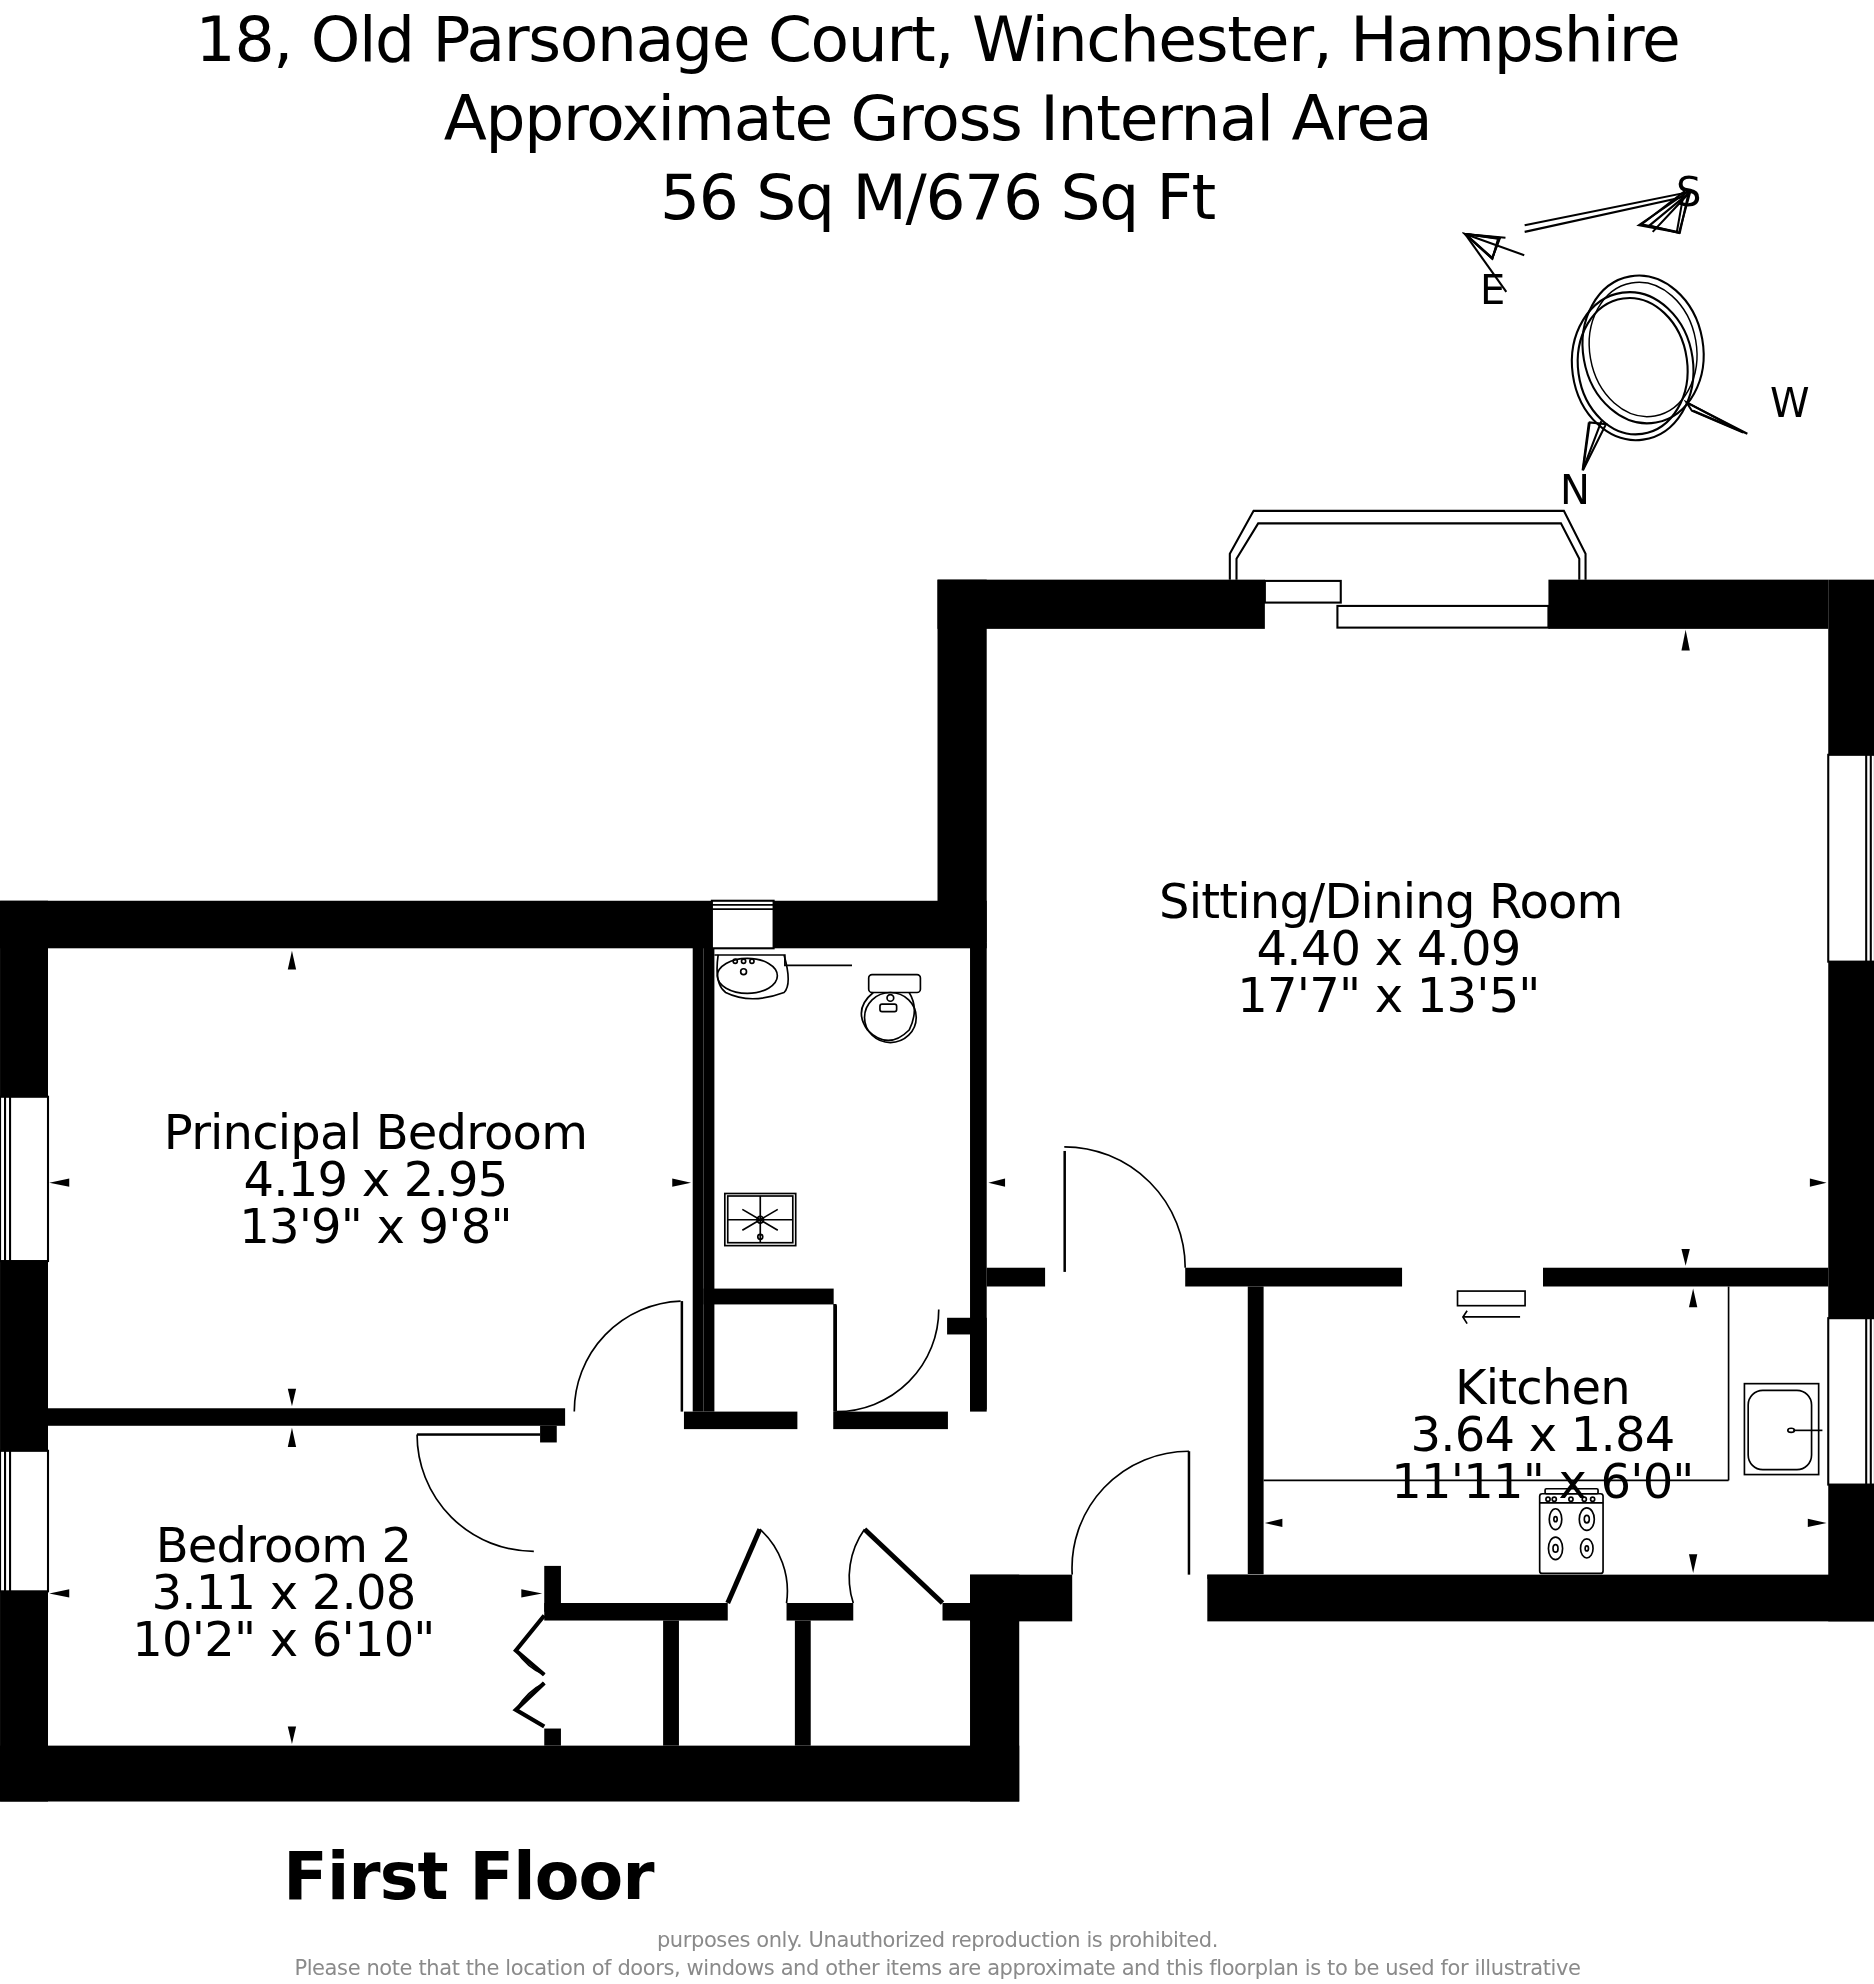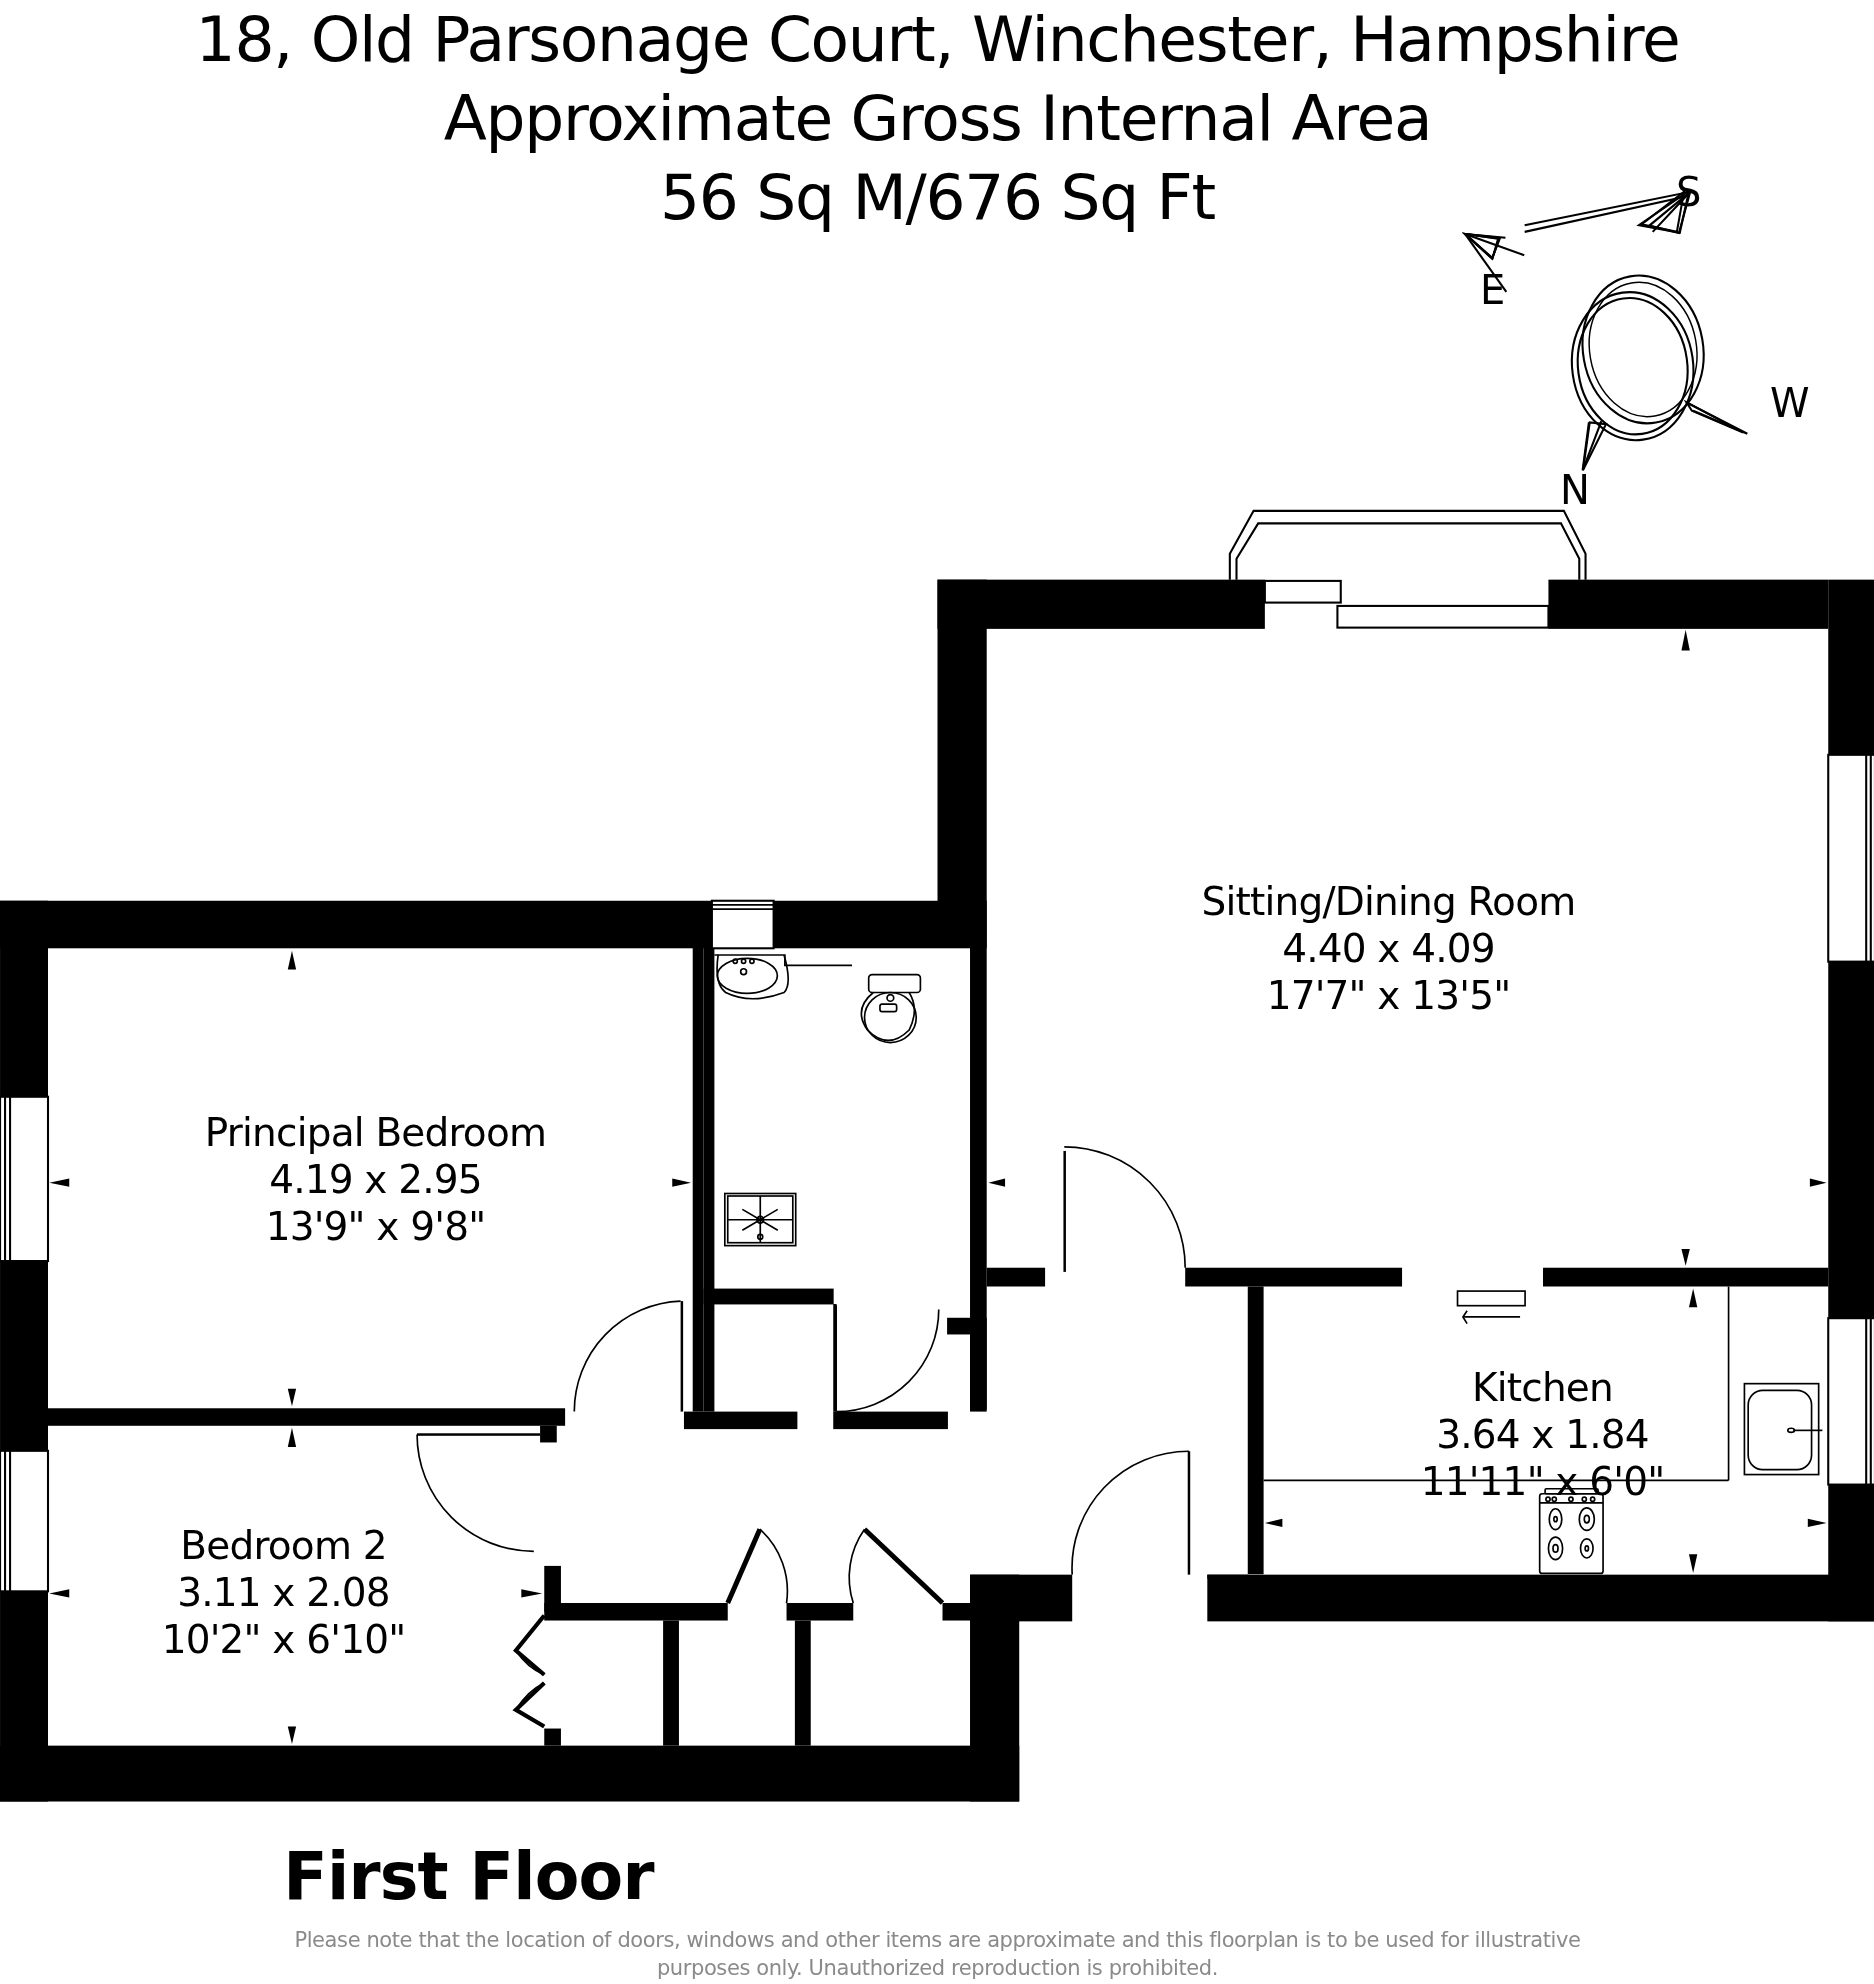--- a/index.html
+++ b/index.html
@@ -7,21 +7,21 @@
     .title-block { position: absolute; left: 0; top: 0; width: 1875px; text-align: center; color: #000; }
     .title-line { font-family: "DejaVu Sans", sans-serif; font-size: 63px; line-height: 79px; font-weight: normal; letter-spacing: -1.3px; }
     .title-line.l1 { }
     svg.plan { position: absolute; left: 0; top: 0; width: 1875px; height: 1985px; }
     .wall { fill: #000; }
     .thin { fill: none; stroke: #000; stroke-width: 5; }
     .thin3 { fill: none; stroke: #000; stroke-width: 3.5; }
     .doorleaf { fill: #000; }
     .win { fill: #fff; stroke: #000; stroke-width: 5; }
     .marker { fill: #000; }
-    .room-label { position: absolute; text-align: center; color: #000; font-family: "DejaVu Sans", sans-serif; font-size: 39px; line-height: 47px; letter-spacing: -0.8px; white-space: nowrap; }
+    .room-label { position: absolute; text-align: center; color: #000; font-family: "DejaVu Sans", sans-serif; font-size: 48px; line-height: 47px; letter-spacing: -0.8px; white-space: nowrap; }
     .room-label span { display: block; }
     .compass-letter { position: absolute; font-family: "DejaVu Sans", sans-serif; font-size: 40px; color: #000; line-height: 1; }
     .floor-label { position: absolute; left: 0; width: 937px; top: 1839px; text-align: center; font-family: "DejaVu Sans", sans-serif; font-weight: bold; font-size: 65px; letter-spacing: -0.8px; color: #000; }
     .disclaimer { position: absolute; left: 0; width: 1875px; top: 1927px; text-align: center; font-family: "DejaVu Sans", sans-serif; font-size: 21px; line-height: 27.5px; color: #8a8a8a; letter-spacing: -0.4px; }
     .disclaimer span { display: block; }
   </style>
 </head>
 <body>
 
 <div class="title-block">
@@ -391,16 +391,16 @@
 </div>
 
 <div class="room-label" style="left:1355px; top:1364px; width:375px;">
   <span>Kitchen</span>
   <span>3.64 x 1.84</span>
   <span>11'11" x 6'0"</span>
 </div>
 
 <div class="floor-label">First Floor</div>
 <div class="disclaimer">
+  <span>purposes only. Unauthorized reproduction is prohibited.</span>
   <span>Please note that the location of doors, windows and other items are approximate and this floorplan is to be used for illustrative</span>
-  <span>purposes only. Unauthorized reproduction is prohibited.</span>
 </div>
 
 
 </body></html>

